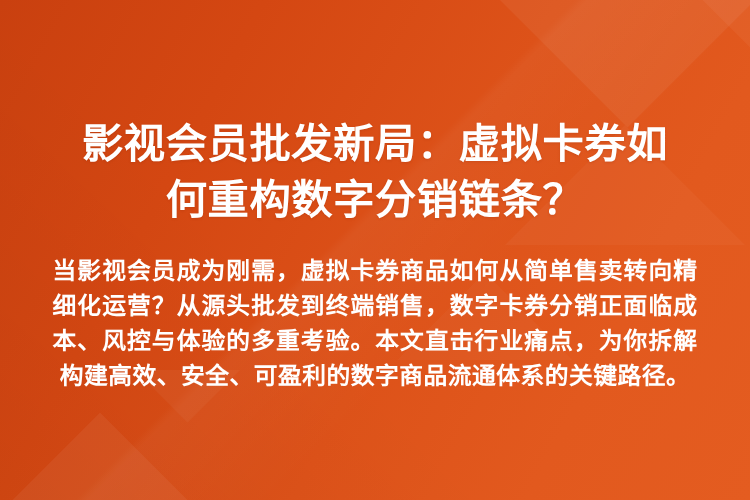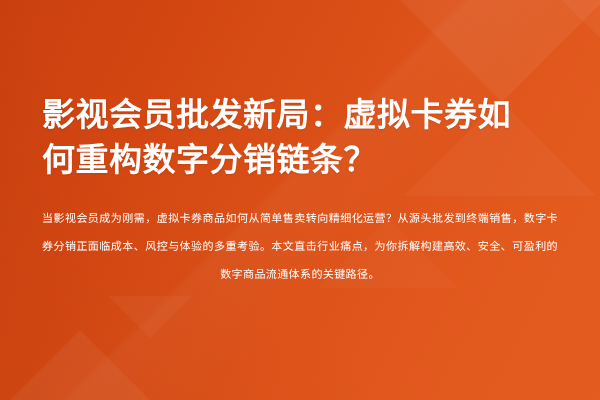--- a/index.html
+++ b/index.html
@@ -110,29 +110,30 @@
     z-index: 5;
   }
 
   .cover-title {
     margin: 0;
     color: #ffffff;
     font-size: 33px;
     font-weight: bold;
     line-height: 45px;
     letter-spacing: 0.5px;
+    text-align: center;
     white-space: pre-line;
     text-shadow: 0 1px 2px rgba(120, 40, 10, 0.18);
   }
 
   .cover-desc {
     margin: 22px 0 14px 0;
     color: #ffffff;
-    font-size: 11px;
-    font-weight: normal;
+    font-size: 19px;
+    font-weight: bold;
     line-height: 28px;
     letter-spacing: 0.4px;
     text-align: justify;
     text-align-last: center;
     text-justify: inter-ideograph;
   }
 </style>
 </head>
 <body>
 

